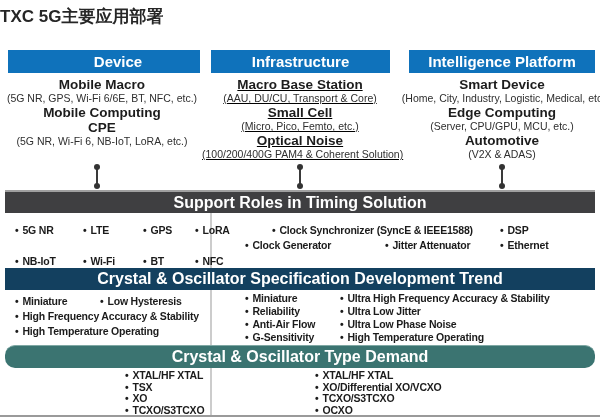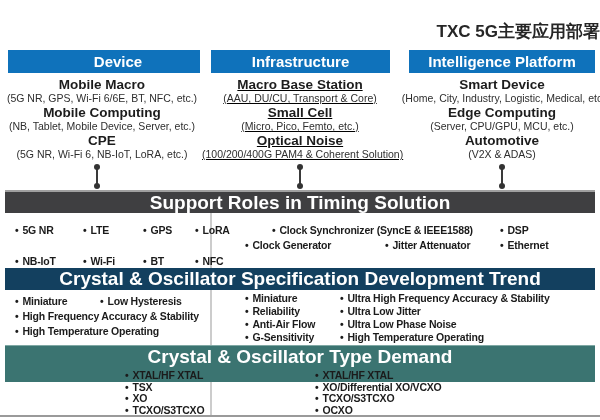--- a/index.html
+++ b/index.html
@@ -1,20 +1,20 @@
 <!DOCTYPE html>
 <html><head>
 <meta charset="utf-8">
 <style>
   * { margin:0; padding:0; box-sizing:border-box; }
   body { background:#fff; }
   .page { position:relative; width:600px; height:420px; background:#ffffff;
           font-family:"Liberation Sans", sans-serif; overflow:hidden; }
 
-  .title { position:absolute; top:20px; left:0; width:100%; text-align:right;
+  .title { position:absolute; top:5px; left:0; width:100%; text-align:left;
            font-size:17px; font-weight:bold; color:#262626; }
 
   .hdr { position:absolute; top:50px; height:23px; background:#0f72bb; color:#fff;
          font-weight:bold; font-size:15px; text-align:center; line-height:23px; }
   #hdr1 { left:8px;   width:192px;padding-left:28px; }
   #hdr2 { left:211px; width:179px; }
   #hdr3 { left:409px; width:186px; }
 
   .colc { position:absolute; top:77px; text-align:center; }
   #colc1 { left:0;     width:204px; }
@@ -25,24 +25,24 @@
 
   .pin { position:absolute; top:167px; width:2px; height:19px; background:#3a3a3a; }
   .pin::before, .pin::after { content:""; position:absolute; left:-2px; width:6px; height:6px;
                               border-radius:50%; background:#333; }
   .pin::before { top:-3px; } .pin::after { bottom:-3px; }
 
   .divider { position:absolute; left:210px; top:213px; width:2px; height:202px; background:#cccccc; }
   .bottomline { position:absolute; left:0; top:415px; width:600px; height:2px; background:#9a9a9a; }
 
   .bar { position:absolute; left:5px; width:590px; color:#fff; font-weight:bold;
-         font-size:19px; text-align:center; }
+         font-size:16px; text-align:center; }
   #bar1 { top:190px; height:23px; line-height:21px; background:#3f3f41; border-top:2px solid #a0a0a0; }
   #bar2 { top:268px; height:22px; line-height:22px; background:#13405f; }
-  #bar3 { top:345px; height:37px; line-height:22px; background:#3b7471; border-top:1px solid #7fa8a4; }
+  #bar3 { top:345px; height:23px; line-height:22px; background:#3b7471; border-top:1px solid #7fa8a4;border-radius:10px; }
 
   .blist { position:absolute; font-size:10.5px; font-weight:bold; color:#1b1b1b; letter-spacing:-0.2px; }
   .b::before { content:"•"; margin-right:4px; }
 
   .s1l { left:15px; top:224px; display:grid; grid-template-columns:68px 60px 52px auto; row-gap:19px; }
   .s1r { left:245px; top:224px; display:grid; grid-template-columns:140px 115px auto; row-gap:3px; }
   .span2 { grid-column:1 / 3;margin-left:27px; }
 
   .s2l { left:15px; top:294px; line-height:15px; }
   .w85 { display:inline-block; width:85px; }
@@ -60,21 +60,20 @@
   <div class="title">TXC 5G主要应用部署</div>
 
   <div class="hdr" id="hdr1">Device Interconnection</div>
   <div class="hdr" id="hdr2">Infrastructure</div>
   <div class="hdr" id="hdr3">Intelligence Platform</div>
 
   <div class="colc" id="colc1">
     <div class="iname">Mobile Macro</div>
     <div class="idet">(5G NR, GPS, Wi-Fi 6/6E, BT, NFC, etc.)</div>
     <div class="iname">Mobile Computing</div>
-    <div class="idet">(NB, Tablet, Mobile Device, Server, etc.)</div>
     <div class="iname">CPE</div>
     <div class="idet">(5G NR, Wi-Fi 6, NB-IoT, LoRA, etc.)</div>
   </div>
 
   <div class="colc" id="colc2">
     <div class="iname">Macro Base Station</div>
     <div class="idet">(AAU, DU/CU, Transport &amp; Core)</div>
     <div class="iname">Small Cell</div>
     <div class="idet">(Micro, Pico, Femto, etc.)</div>
     <div class="iname">Optical Noise</div>

